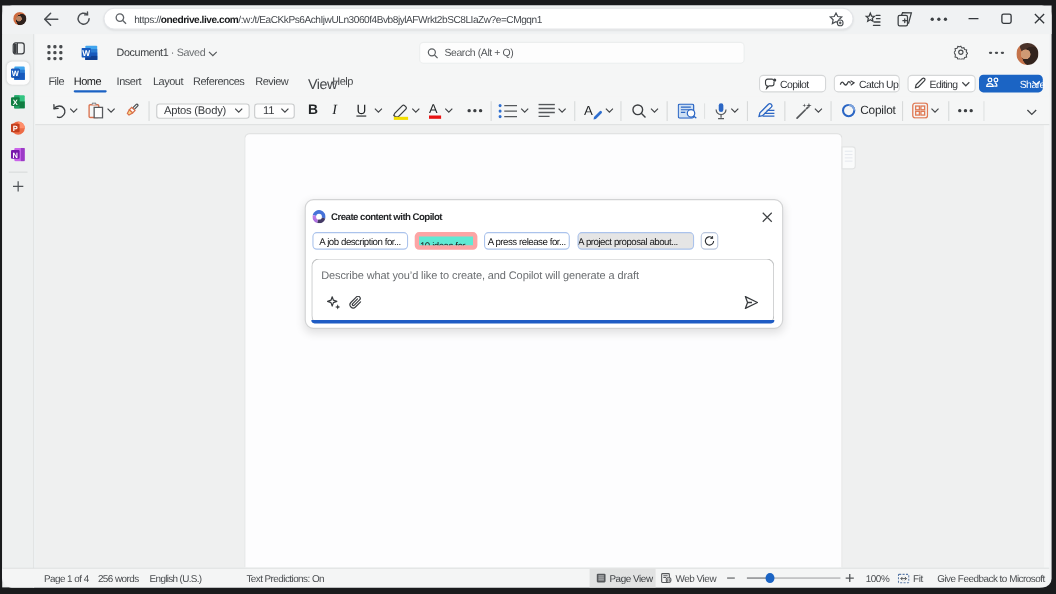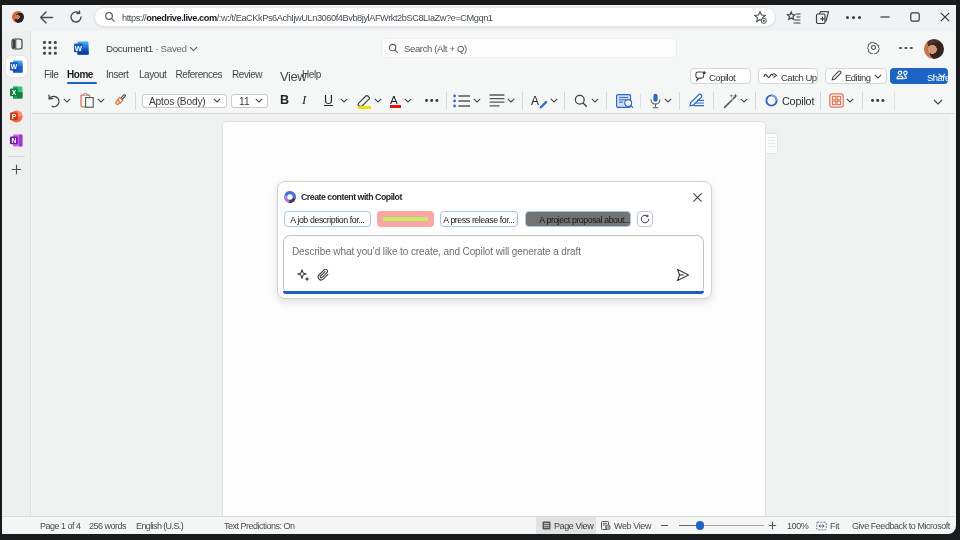--- a/index.html
+++ b/index.html
@@ -136,21 +136,21 @@
 
 <svg class="abs" style="left:867px; top:41px;" width="13" height="13" viewBox="0 0 24 24" fill="none" stroke="#4b4e51" stroke-width="2">
     <path d="M12 8.4 a3.6 3.6 0 1 0 0 7.2 a3.6 3.6 0 1 0 0-7.2 Z"></path>
     <path d="M12 1.8 l1.7 3 3.4-.6 1.2 3.2 3.4.7-.6 3.4 2.3 2.5-2.3 2.5.6 3.4-3.4.7-1.2 3.2-3.4-.6-1.7 3-1.7-3-3.4.6-1.2-3.2-3.4-.7.6-3.4L.6 12l2.3-2.5-.6-3.4 3.4-.7 1.2-3.2 3.4.6z" stroke-width="1.8"></path>
   </svg>
 <div class="abs" style="left:899px; top:46.5px; width:2.6px; height:2.6px; background:#4b4e51; border-radius:50%; box-shadow:5.4px 0 0 #4b4e51, 10.8px 0 0 #4b4e51;"></div>
 
 <div class="abs" style="left:924px; top:38.5px; width:20px; height:20px; border-radius:50%; background:radial-gradient(circle at 42% 52%, #cf9a74 0 27%, rgba(0,0,0,0) 30%), radial-gradient(circle at 72% 62%, #33241e 0 46%, rgba(0,0,0,0) 49%), radial-gradient(circle at 52% 16%, #4a332a 0 34%, rgba(0,0,0,0) 37%), #c4734a;"></div>
 
 <div class="abs txt" style="left:44px; top:69px; font-size:10px; letter-spacing:-0.45px; color:#44474a;">File</div>
-<div class="abs txt" style="left:67px; top:69px; font-size:10px; letter-spacing:-0.45px; color:#17181a; font-weight:bold;">Home</div>
+<div class="abs txt" style="left:67px; top:69px; font-size:10px; letter-spacing:-0.45px; color:#17181a; font-weight:normal;">Home</div>
 <div class="abs" style="left:66.5px; top:81.5px; width:30px; height:2.4px; background:#1b62c4; border-radius:2px;"></div>
 <div class="abs txt" style="left:106px; top:69px; font-size:10px; letter-spacing:-0.45px; color:#44474a;">Insert</div>
 <div class="abs txt" style="left:139px; top:69px; font-size:10px; letter-spacing:-0.45px; color:#44474a;">Layout</div>
 <div class="abs txt" style="left:175.5px; top:69px; font-size:10px; letter-spacing:-0.45px; color:#44474a;">References</div>
 <div class="abs txt" style="left:232px; top:69px; font-size:10px; letter-spacing:-0.45px; color:#44474a;">Review</div>
 <div class="abs txt" style="left:280px; top:69px; font-size:13px; letter-spacing:-0.45px; color:#44474a;">View</div>
 <div class="abs txt" style="left:302px; top:69px; font-size:10px; letter-spacing:-0.45px; color:#44474a;">Help</div>
 
 <div class="abs" style="left:690px; top:67.5px; width:61px; height:16px; background:#ffffff; border:1px solid #d5d7d8; border-radius:4px;"></div>
 <svg class="abs" style="left:695px; top:70.5px;" width="12" height="11" viewBox="0 0 12 11" fill="none" stroke="#3c3f42" stroke-width="1.05">
@@ -367,23 +367,23 @@
     <path d="M8.89 23.59 A12 12 0 0 1 0.41 8.89 L12 12 Z" fill="url(#cg1)"></path>
     <path d="M23.59 15.11 A12 12 0 0 1 8.89 23.59 L12 12 Z" fill="#443a66"></path>
     <circle cx="12" cy="12" r="5.3" fill="#ffffff"></circle>
   </svg>
 <div class="abs txt" style="left:301px; top:192px; font-size:8.8px; font-weight:bold; letter-spacing:-0.5px; color:#242628;">Create content with Copilot</div>
 <svg class="abs" style="left:691.5px; top:191.5px;" width="11" height="11" viewBox="0 0 11 11" stroke="#404346" stroke-width="1.1">
     <path d="M1.4 1.4 L9.6 9.6 M9.6 1.4 L1.4 9.6"></path>
   </svg>
 
 <div class="abs" id="pill1" style="left:283.5px; top:210.5px; width:87.5px; height:16.5px; border:1px solid #abc3ec; border-radius:4px; background:#fff; font-size:8.8px; letter-spacing:-0.45px; word-spacing:0.2px; color:#17181a; text-align:center; line-height:16px; white-space:nowrap; overflow:hidden;">A job description for...</div>
-<div class="abs" id="pill2" style="left:376.5px; top:210.5px; width:57px; height:16.5px; border:6px solid #fca5a5; border-radius:4px; background:#bef264; font-size:8.8px; letter-spacing:-0.45px; word-spacing:0.2px; color:#17181a; text-align:center; line-height:16px; white-space:nowrap; overflow:hidden;">10 ideas for...</div>
+<div class="abs" id="pill2" style="left:376.5px; top:210.5px; width:57px; height:16.5px; border:4px solid #fca5a5; border-radius:4px; background:#5eead4; font-size:8.8px; letter-spacing:-0.45px; word-spacing:0.2px; color:#17181a; text-align:center; line-height:16px; white-space:nowrap; overflow:hidden;">10 ideas for...</div>
 <div class="abs" id="pill3" style="left:439.5px; top:210.5px; width:78.5px; height:16.5px; border:1px solid #abc3ec; border-radius:4px; background:#fff; font-size:8.8px; letter-spacing:-0.45px; word-spacing:0.2px; color:#17181a; text-align:center; line-height:16px; white-space:nowrap; overflow:hidden;">A press release for...</div>
-<div class="abs" id="pill4" style="left:524.5px; top:210.5px; width:106.5px; height:16.5px; border:1px solid #abc3ec; border-radius:4px; background:#737373; font-size:8.8px; letter-spacing:-0.45px; word-spacing:0.2px; color:#17181a; text-align:right; line-height:16px; white-space:nowrap; overflow:hidden;">A project proposal about...</div>
+<div class="abs" id="pill4" style="left:524.5px; top:210.5px; width:106.5px; height:16.5px; border:1px solid #abc3ec; border-radius:4px; background:#e5e5e5; font-size:8.8px; letter-spacing:-0.45px; word-spacing:0.2px; color:#17181a; text-align:left; line-height:16px; white-space:nowrap; overflow:hidden;">A project proposal about...</div>
 <div class="abs" style="left:636.5px; top:210.5px; width:16.5px; height:16.5px; border:1px solid #b9c6dd; border-radius:4px; background:#fff;"></div>
 <svg class="abs" style="left:640px; top:214px;" width="10" height="10" viewBox="0 0 12 12" fill="none" stroke="#303336" stroke-width="1.2">
     <path d="M10.5 6 a4.5 4.5 0 1 1 -1.6 -3.4"></path>
     <path d="M9.3 0.8 L9.4 3.2 L7 3.3" stroke-width="1.1"></path>
   </svg>
 
 <div class="abs" style="left:283px; top:235px; width:421px; height:58.5px; background:#ffffff; border:1px solid #bfc1c2; border-radius:7px; border-bottom:none;"></div>
 <div class="abs" style="left:283px; top:290.5px; width:421px; height:3px; background:#1f5cc4; border-radius:0 0 7px 7px;"></div>
 <div class="abs txt" style="left:292px; top:246px; font-size:10px; letter-spacing:-0.1px; color:#6a6d70;">Describe what you’d like to create, and Copilot will generate a draft</div>
 

